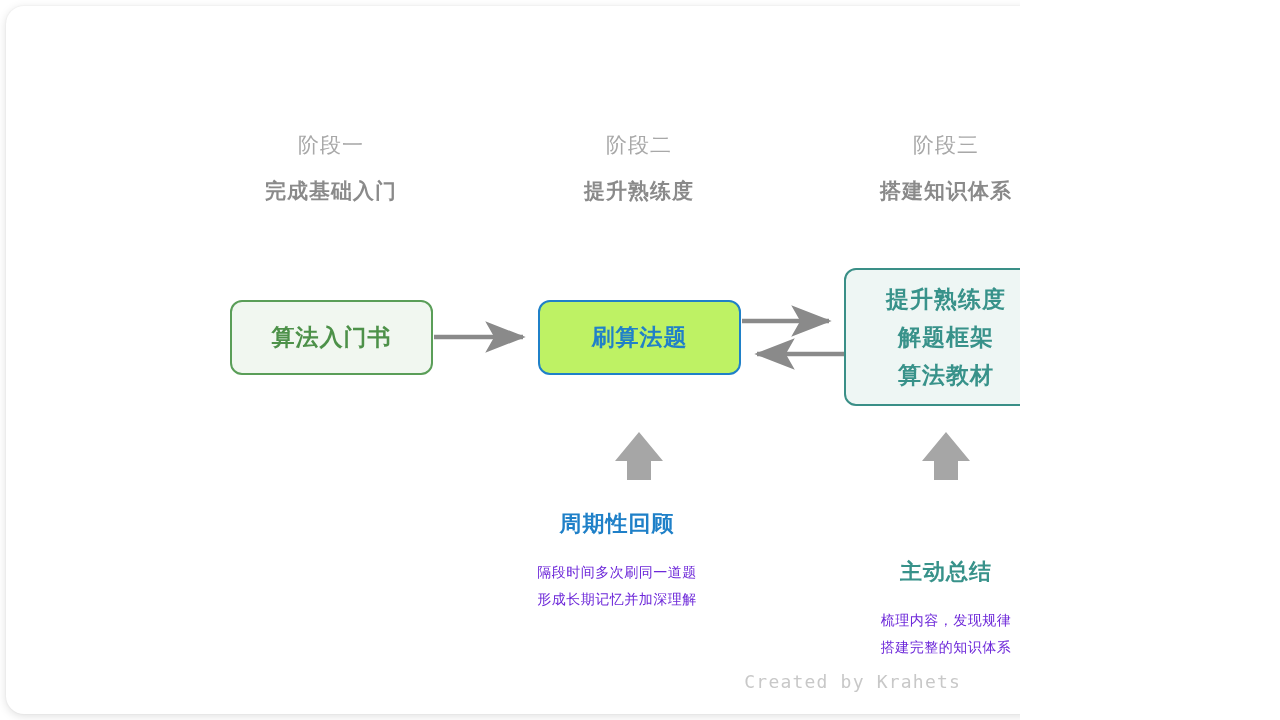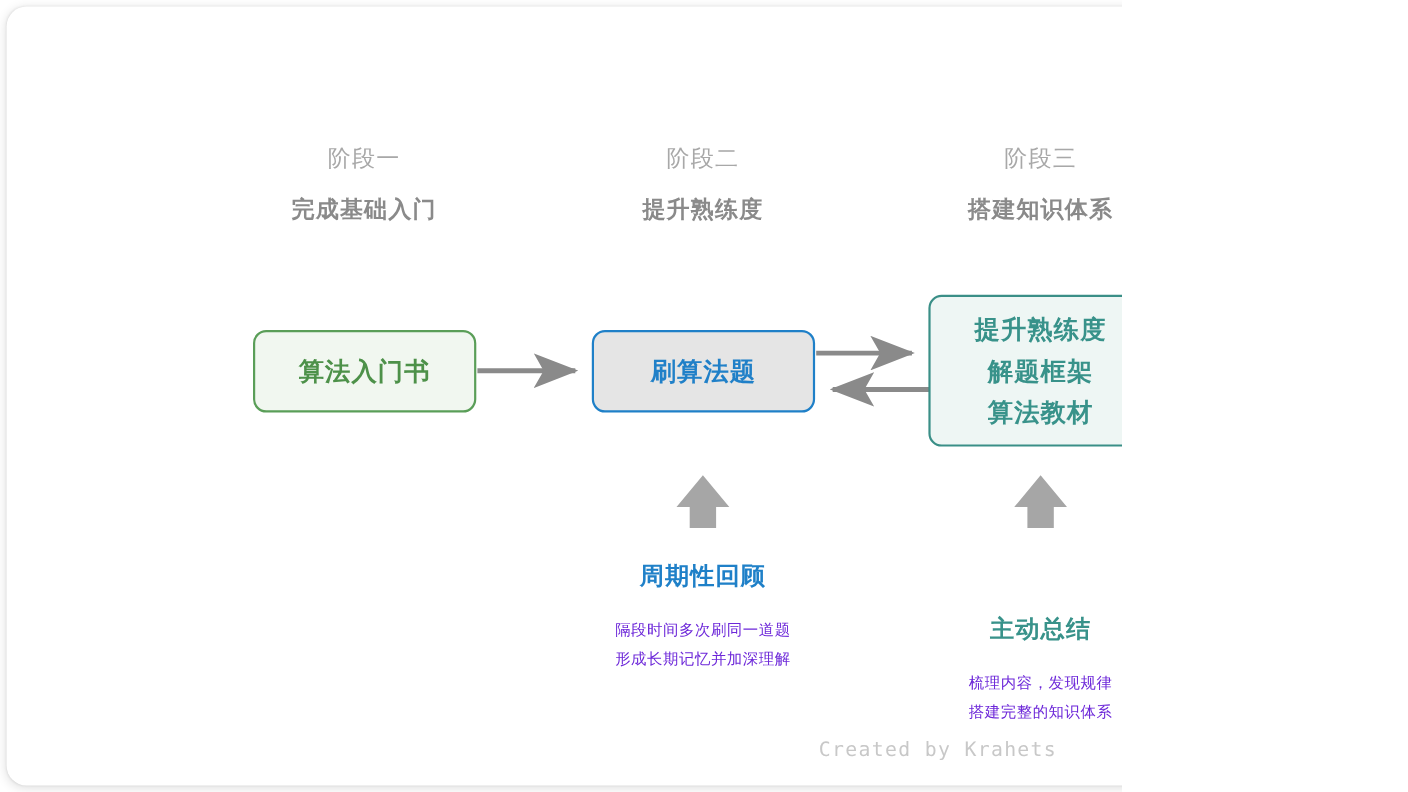--- a/index.html
+++ b/index.html
@@ -80,21 +80,21 @@
     border: 2px solid #5a9e58;
     color: #4d9149;
     font-size: 23px;
   }
 
   #node-practice {
     left: 538px;
     top: 300px;
     width: 203px;
     height: 75px;
-    background: #e5e5e5;
+    background: #bef264;
     border: 2px solid #1f80c8;
     color: #2080c8;
     font-size: 23px;
   }
 
   #node-resources {
     left: 844px;
     top: 268px;
     width: 204px;
     height: 138px;
@@ -129,21 +129,21 @@
     white-space: nowrap;
   }
   .note-body {
     font-size: 14px;
     color: #6d28d9;
     line-height: 27px;
     margin-top: 20px;
     letter-spacing: 0.5px;
     white-space: nowrap;
   }
-  #note-review { left: 489px; top: 509px; }
+  #note-review { left: 467px; top: 509px; }
   #note-review .note-title { color: #1f80c8; }
   #note-summary { left: 796px; top: 509px; margin-top: 48px; }
   #note-summary .note-title { color: #38928a; }
 
   
   #credit {
     position: absolute;
     right: 59px;
     bottom: 28px;
     font-family: "DejaVu Sans Mono", "Liberation Mono", monospace;

